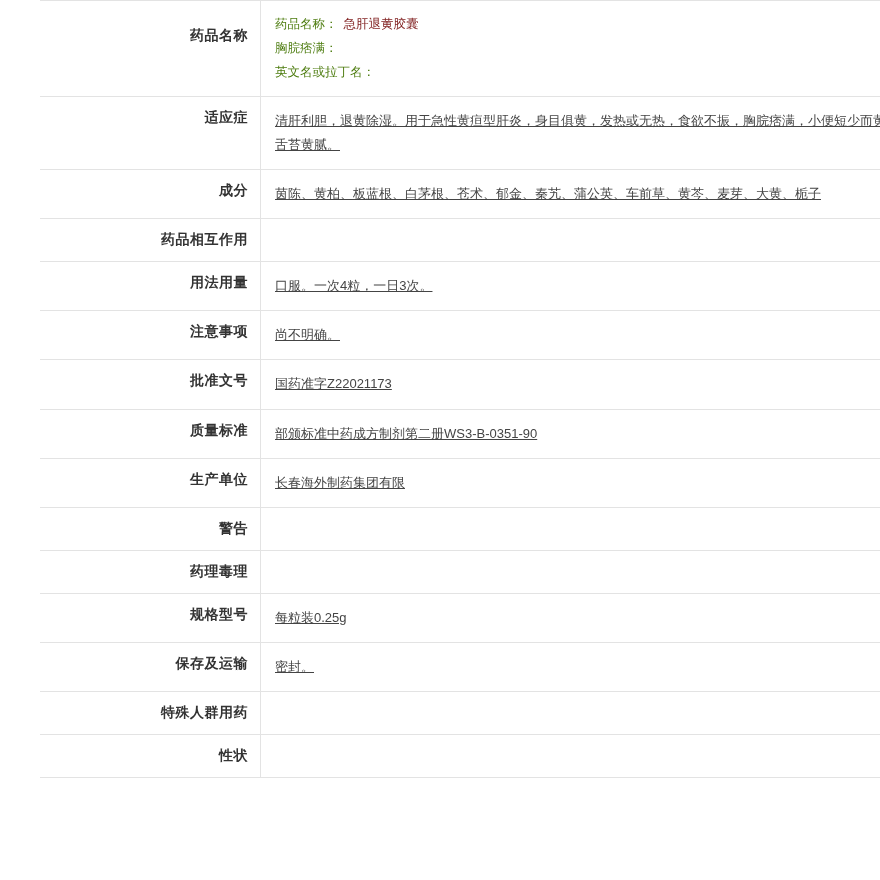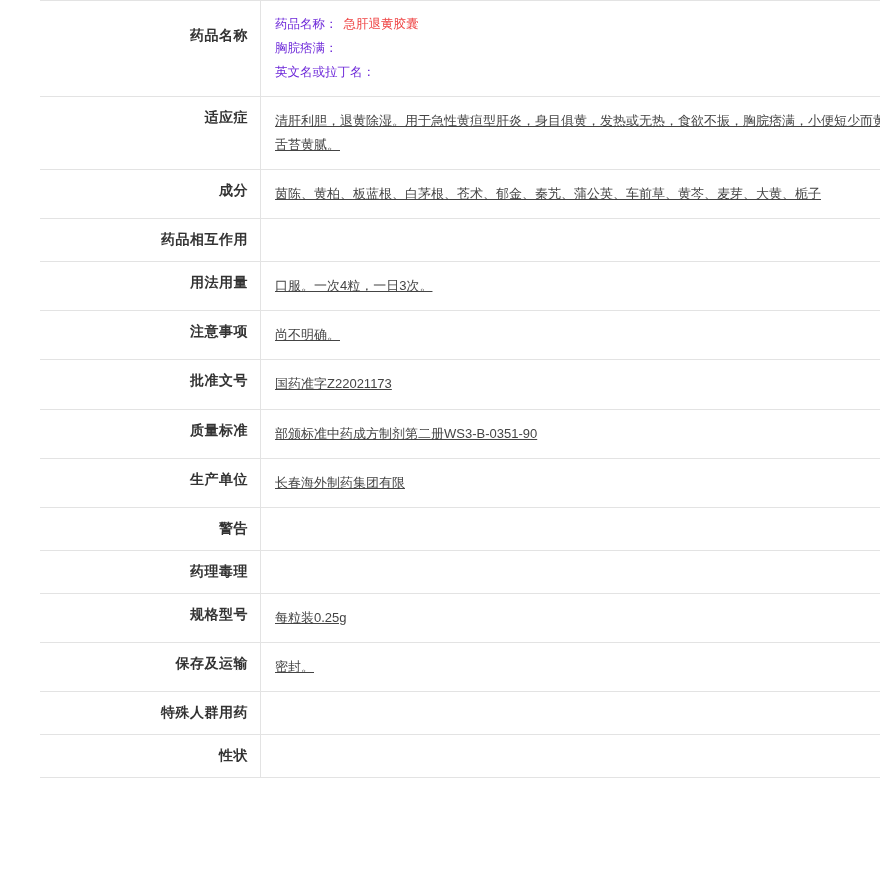--- a/index.html
+++ b/index.html
@@ -55,24 +55,24 @@
   .row-name td.label-cell {
     padding-top: 26px;
   }
   .sub-line {
     color: #666;
     font-size: 12.5px;
     line-height: 1.9;
     white-space: nowrap;
   }
   .sub-line .sub-key {
-    color: #6d28d9;
+    color: #4d7c0f;
   }
   .sub-line .sub-val {
-    color: #ef4444;
+    color: #7f1d1d;
     margin-left: 6px;
   }
   .value-text {
     line-height: 1.85;
     text-decoration: underline;
   }
   .empty {
     min-height: 14px;
   }
 </style>

